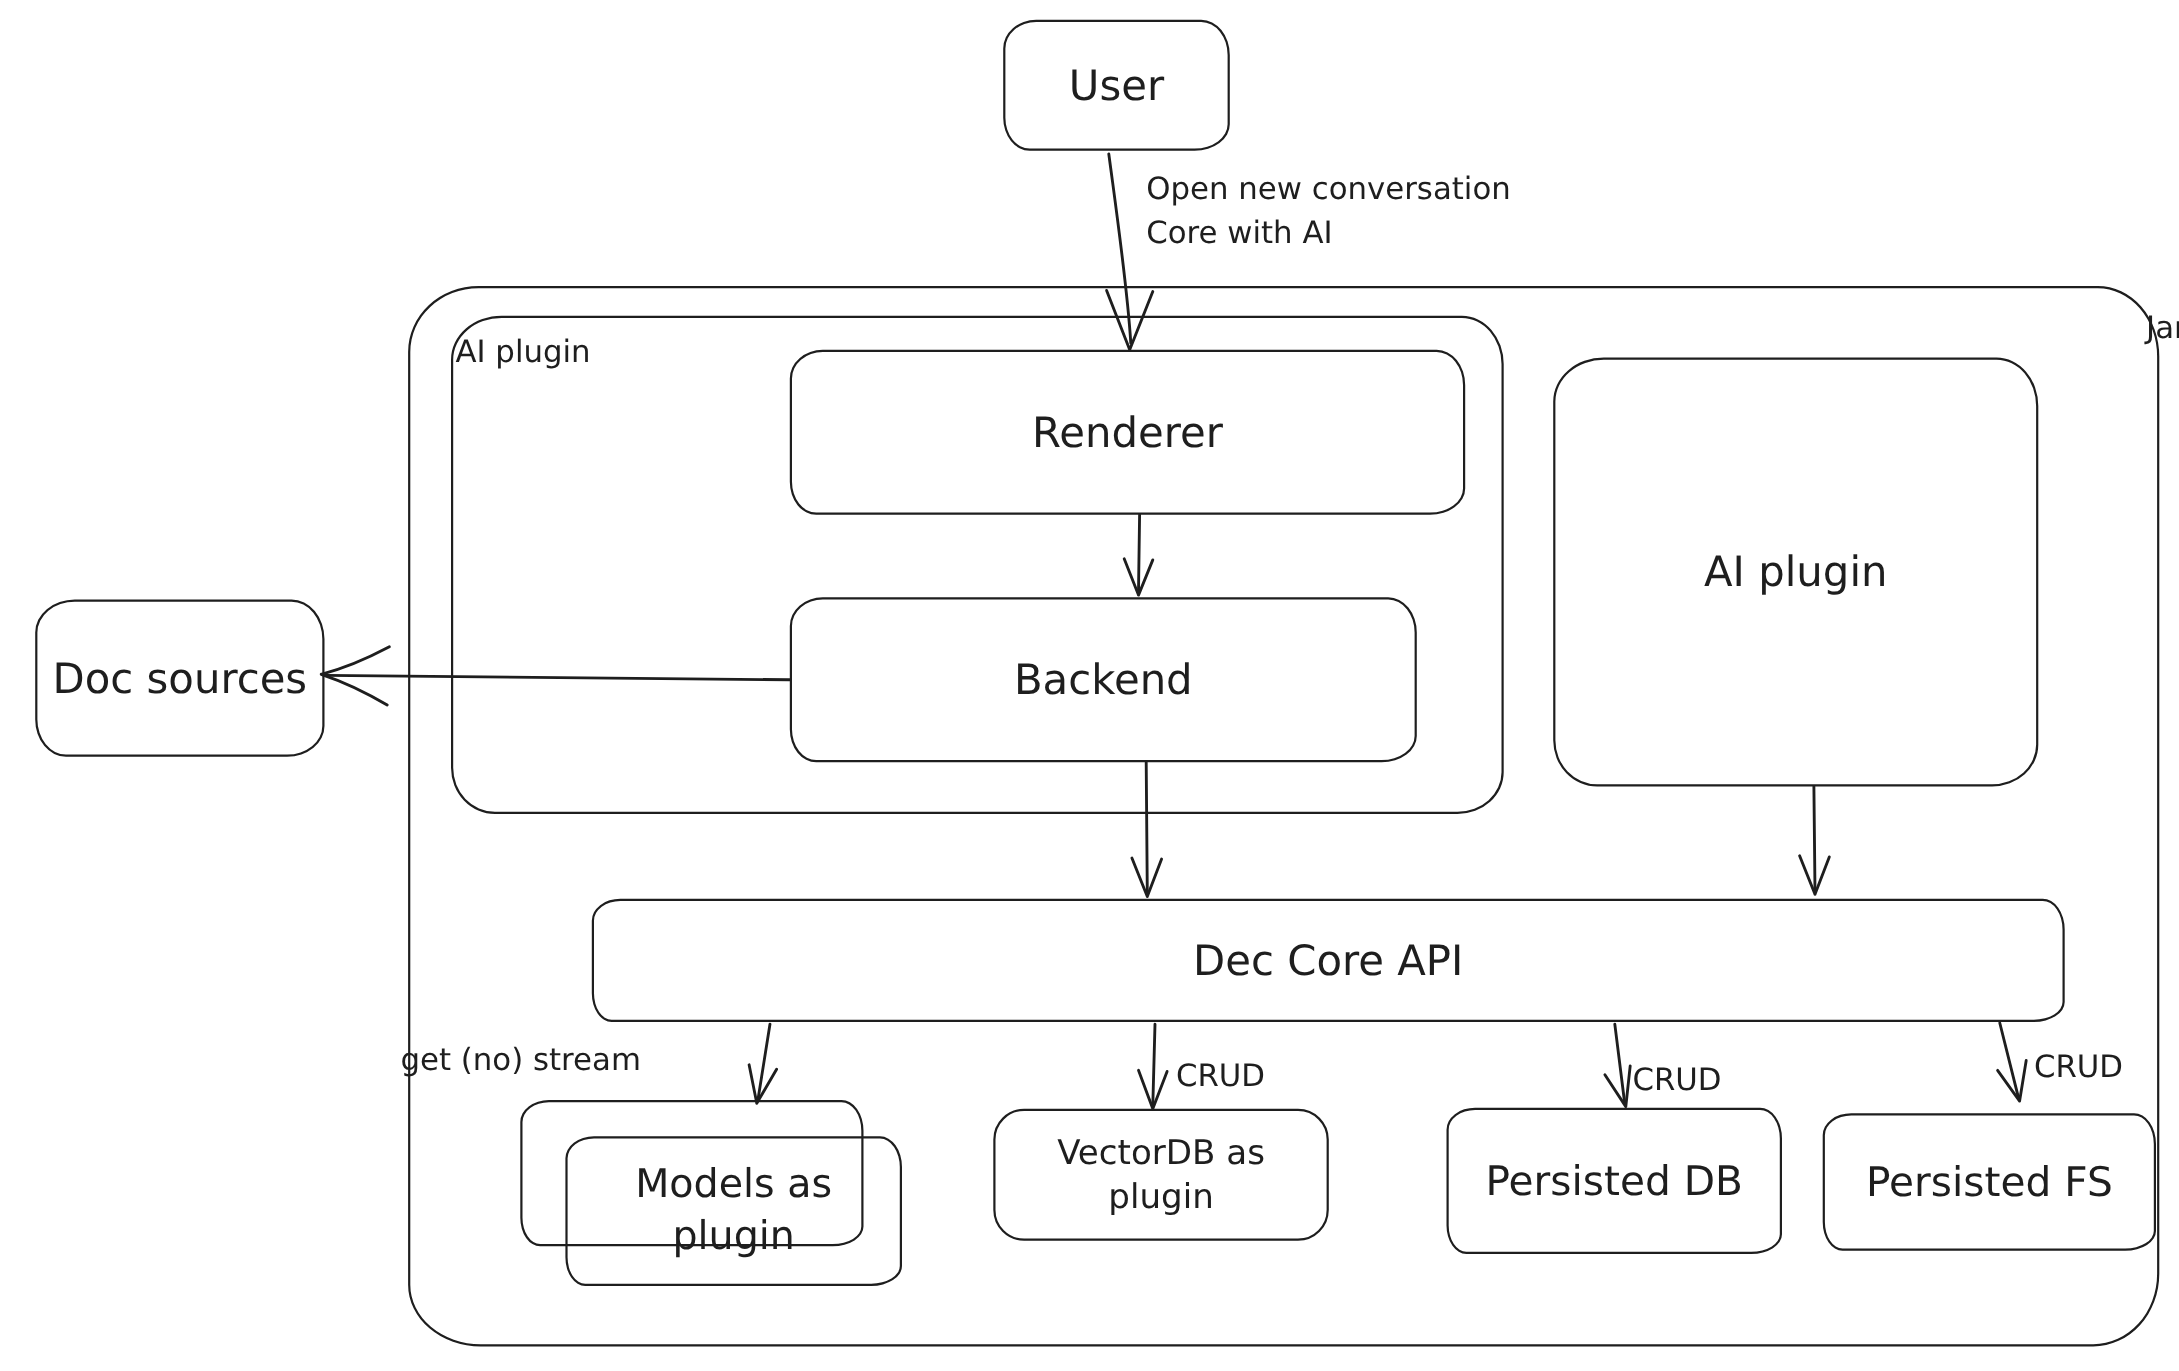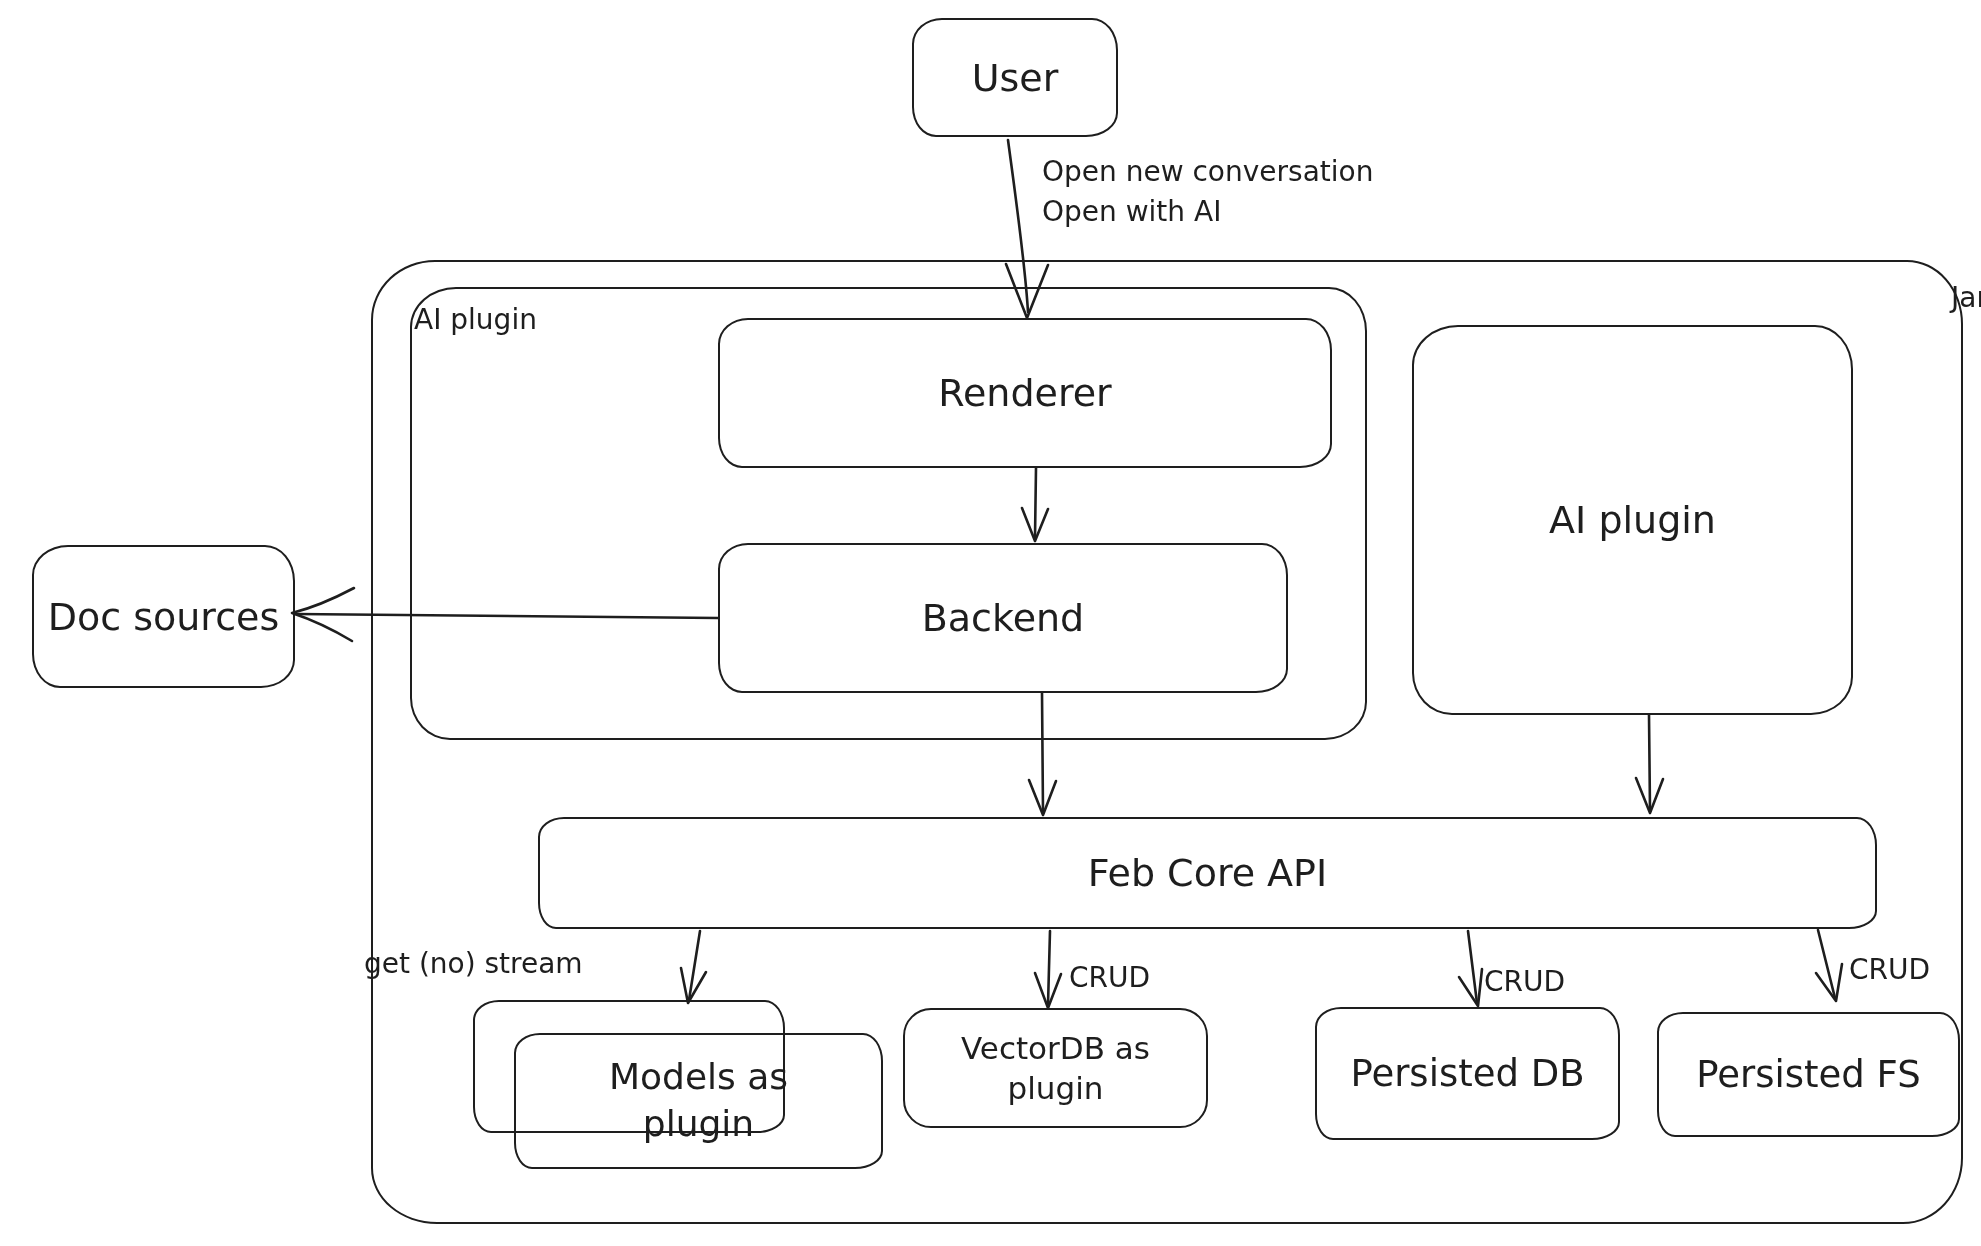--- a/index.html
+++ b/index.html
@@ -43,21 +43,21 @@
     left:427px;top:412px;width:266px;height:183px;
     font-size:24px;line-height:1.38;
     align-items:flex-start;justify-content:flex-start;text-align:left;
     padding:12px 8px 8px 22px;
   }
   .backend{left:718px;top:543px;width:570px;height:150px;font-size:38px;}
   .aipl-right{left:1412px;top:325px;width:441px;height:390px;font-size:38px;}
   .docsources{left:32px;top:545px;width:263px;height:143px;font-size:38px;}
   .jancore{left:538px;top:817px;width:1339px;height:112px;font-size:38px;}
   .models-back{left:473px;top:1000px;width:312px;height:133px;}
-  .models-front{left:514px;top:1033px;width:369px;height:136px;font-size:36px;line-height:1.3;}
+  .models-front{left:514px;top:1033px;width:306px;height:136px;font-size:36px;line-height:1.3;}
   .vectordb{left:903px;top:1008px;width:305px;height:120px;font-size:31px;line-height:1.3;border-radius:28px;}
   .pdb{left:1315px;top:1007px;width:305px;height:133px;font-size:37px;}
   .pfs{left:1657px;top:1012px;width:303px;height:125px;font-size:37px;}
 
   .elabel{
     position:absolute;
     font-size:28px;
     line-height:1.42;
     white-space:nowrap;
     color:var(--stroke);
@@ -106,21 +106,21 @@
 
   <div class="box rad-b aipl-right">
     <span>AI plugin</span>
   </div>
 
   <div class="box rad-e docsources">
     <span>Doc sources</span>
   </div>
 
   <div class="box rad-d jancore">
-    <span>Feb Core API</span>
+    <span>Dec Core API</span>
   </div>
 
   <div class="box rad-d models-back"></div>
   <div class="box rad-d models-front">
     <div>
       <div>Models as</div>
       <div>plugin</div>
     </div>
   </div>
 
@@ -173,20 +173,20 @@
       <path d="M1478 1006 L1459 977 M1478 1006 L1482 969"></path>
     </g>
     <g>
       <path d="M1818 930 L1835 998"></path>
       <path d="M1836 1001 L1816 973 M1836 1001 L1842 964"></path>
     </g>
   </svg>
 
   <div class="elabel lbl-open">
     <div>Open new conversation</div>
-    <div>Open with AI</div>
+    <div>Core with AI</div>
   </div>
   <span class="elabel lbl-stream">get (no) stream</span>
   <span class="elabel lbl-crud-v">CRUD</span>
   <span class="elabel lbl-crud-db">CRUD</span>
   <span class="elabel lbl-crud-fs">CRUD</span>
 
 </div>
 
 </body></html>

